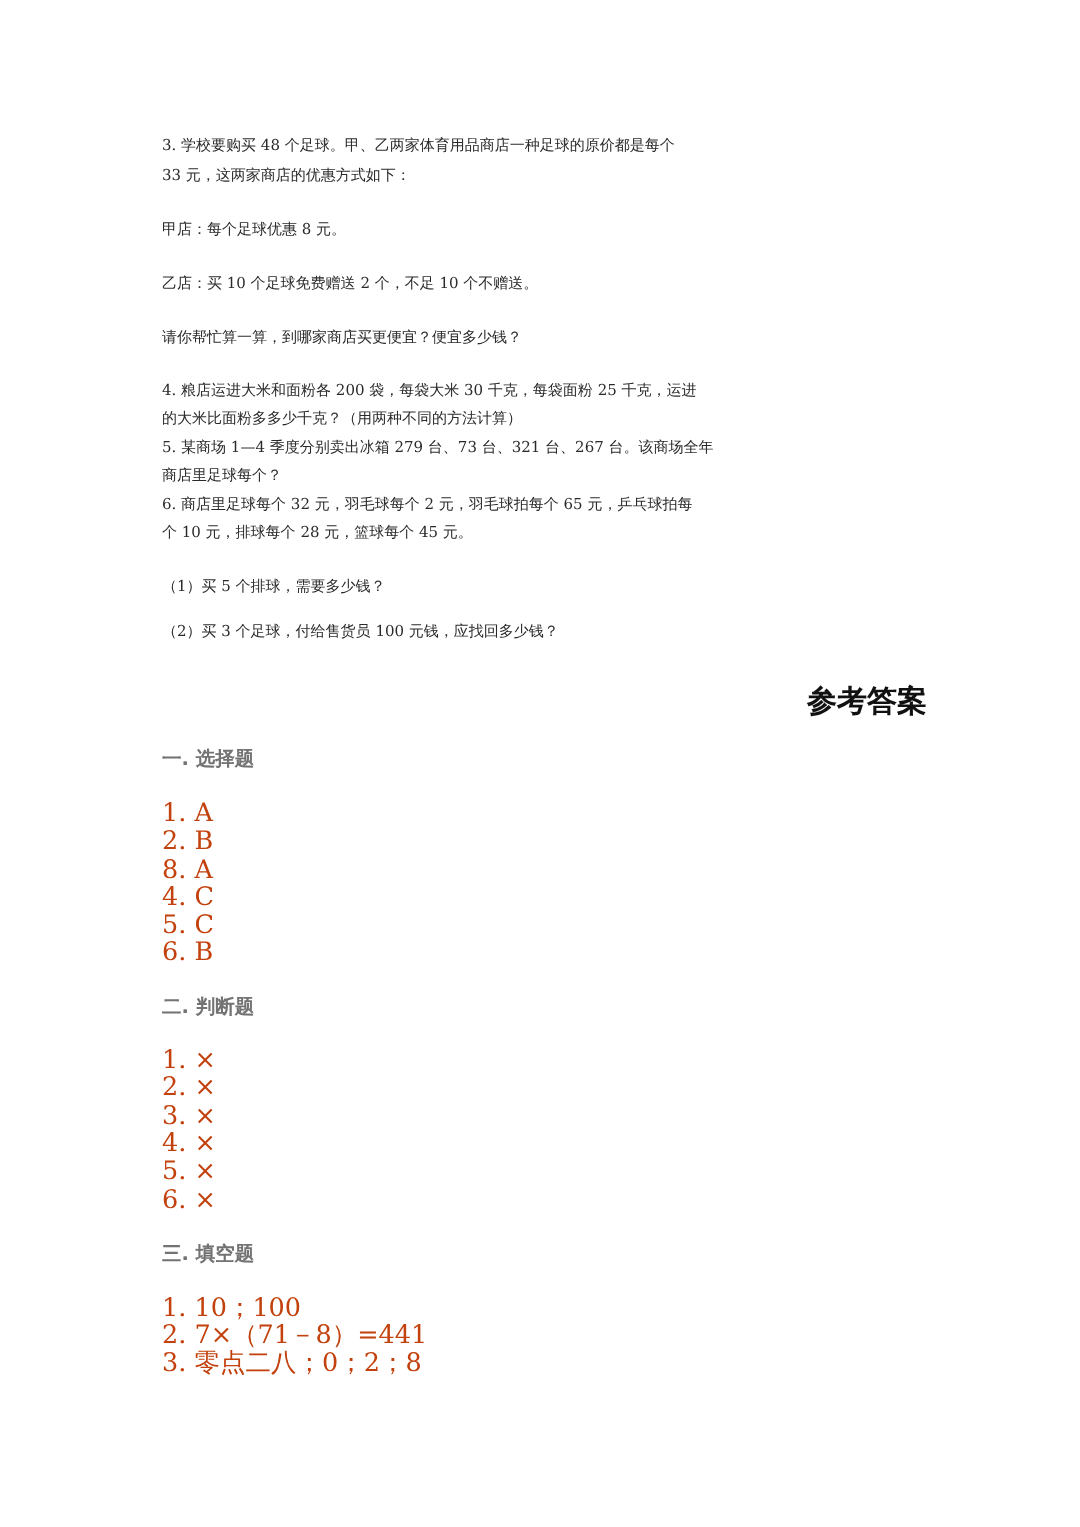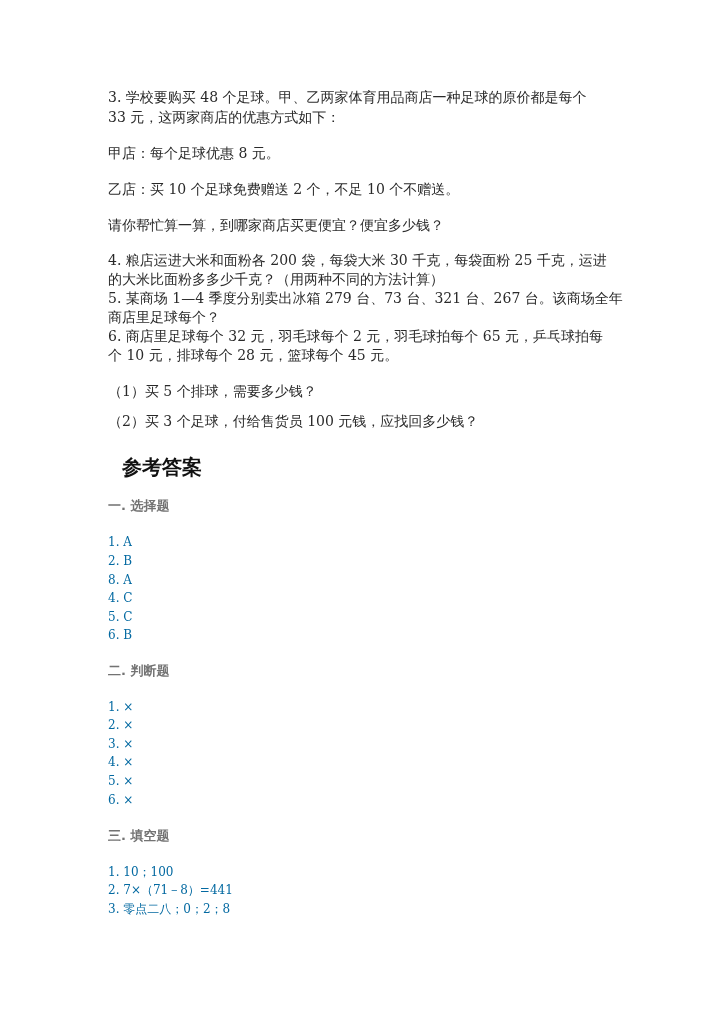--- a/index.html
+++ b/index.html
@@ -1,23 +1,23 @@
 <!DOCTYPE html>
 <html><head>
 <meta charset="utf-8">
 <style>
   html, body { margin: 0; padding: 0; background: #ffffff; }
   body { width: 720px; height: 1018px; position: relative; overflow: hidden;
          font-family: "DejaVu Serif", "Liberation Serif", serif; color: #222; }
   .page { position: absolute; left: 108px; top: 0; width: 510px; }
-  .line { position: absolute; left: 0; font-size: 14px; line-height: 19px; white-space: nowrap; color: #2a2a2a; }
-  .title { position: absolute; left: 14px; width: 510px; text-align: left; font-family: Liberation Mono, monospace;
+  .line { position: absolute; left: 0; font-size: 10px; line-height: 19px; white-space: nowrap; color: #2a2a2a; }
+  .title { position: absolute; left: 0; width: 510px; text-align: right; font-family: Liberation Mono, monospace;
            font-size: 20px; font-weight: bold; color: #111; }
   .section { position: absolute; left: 0; font-family: "DejaVu Sans", "Liberation Sans", sans-serif; font-size: 13px; font-weight: bold; color: #737373; }
-  .ans { position: absolute; left: 0; font-size: 12px; line-height: 18.5px; color: #0369a1; white-space: nowrap; }
+  .ans { position: absolute; left: 0; font-size: 17px; line-height: 18.5px; color: #c2410c; white-space: nowrap; }
 </style>
 </head>
 <body>
 
 <div class="page">
 
   <div class="line" style="top:88px">3. 学校要购买 48 个足球。甲、乙两家体育用品商店一种足球的原价都是每个</div>
   <div class="line" style="top:108px">33 元，这两家商店的优惠方式如下：</div>
   <div class="line" style="top:144px">甲店：每个足球优惠 8 元。</div>
   <div class="line" style="top:180px">乙店：买 10 个足球免费赠送 2 个，不足 10 个不赠送。</div>

